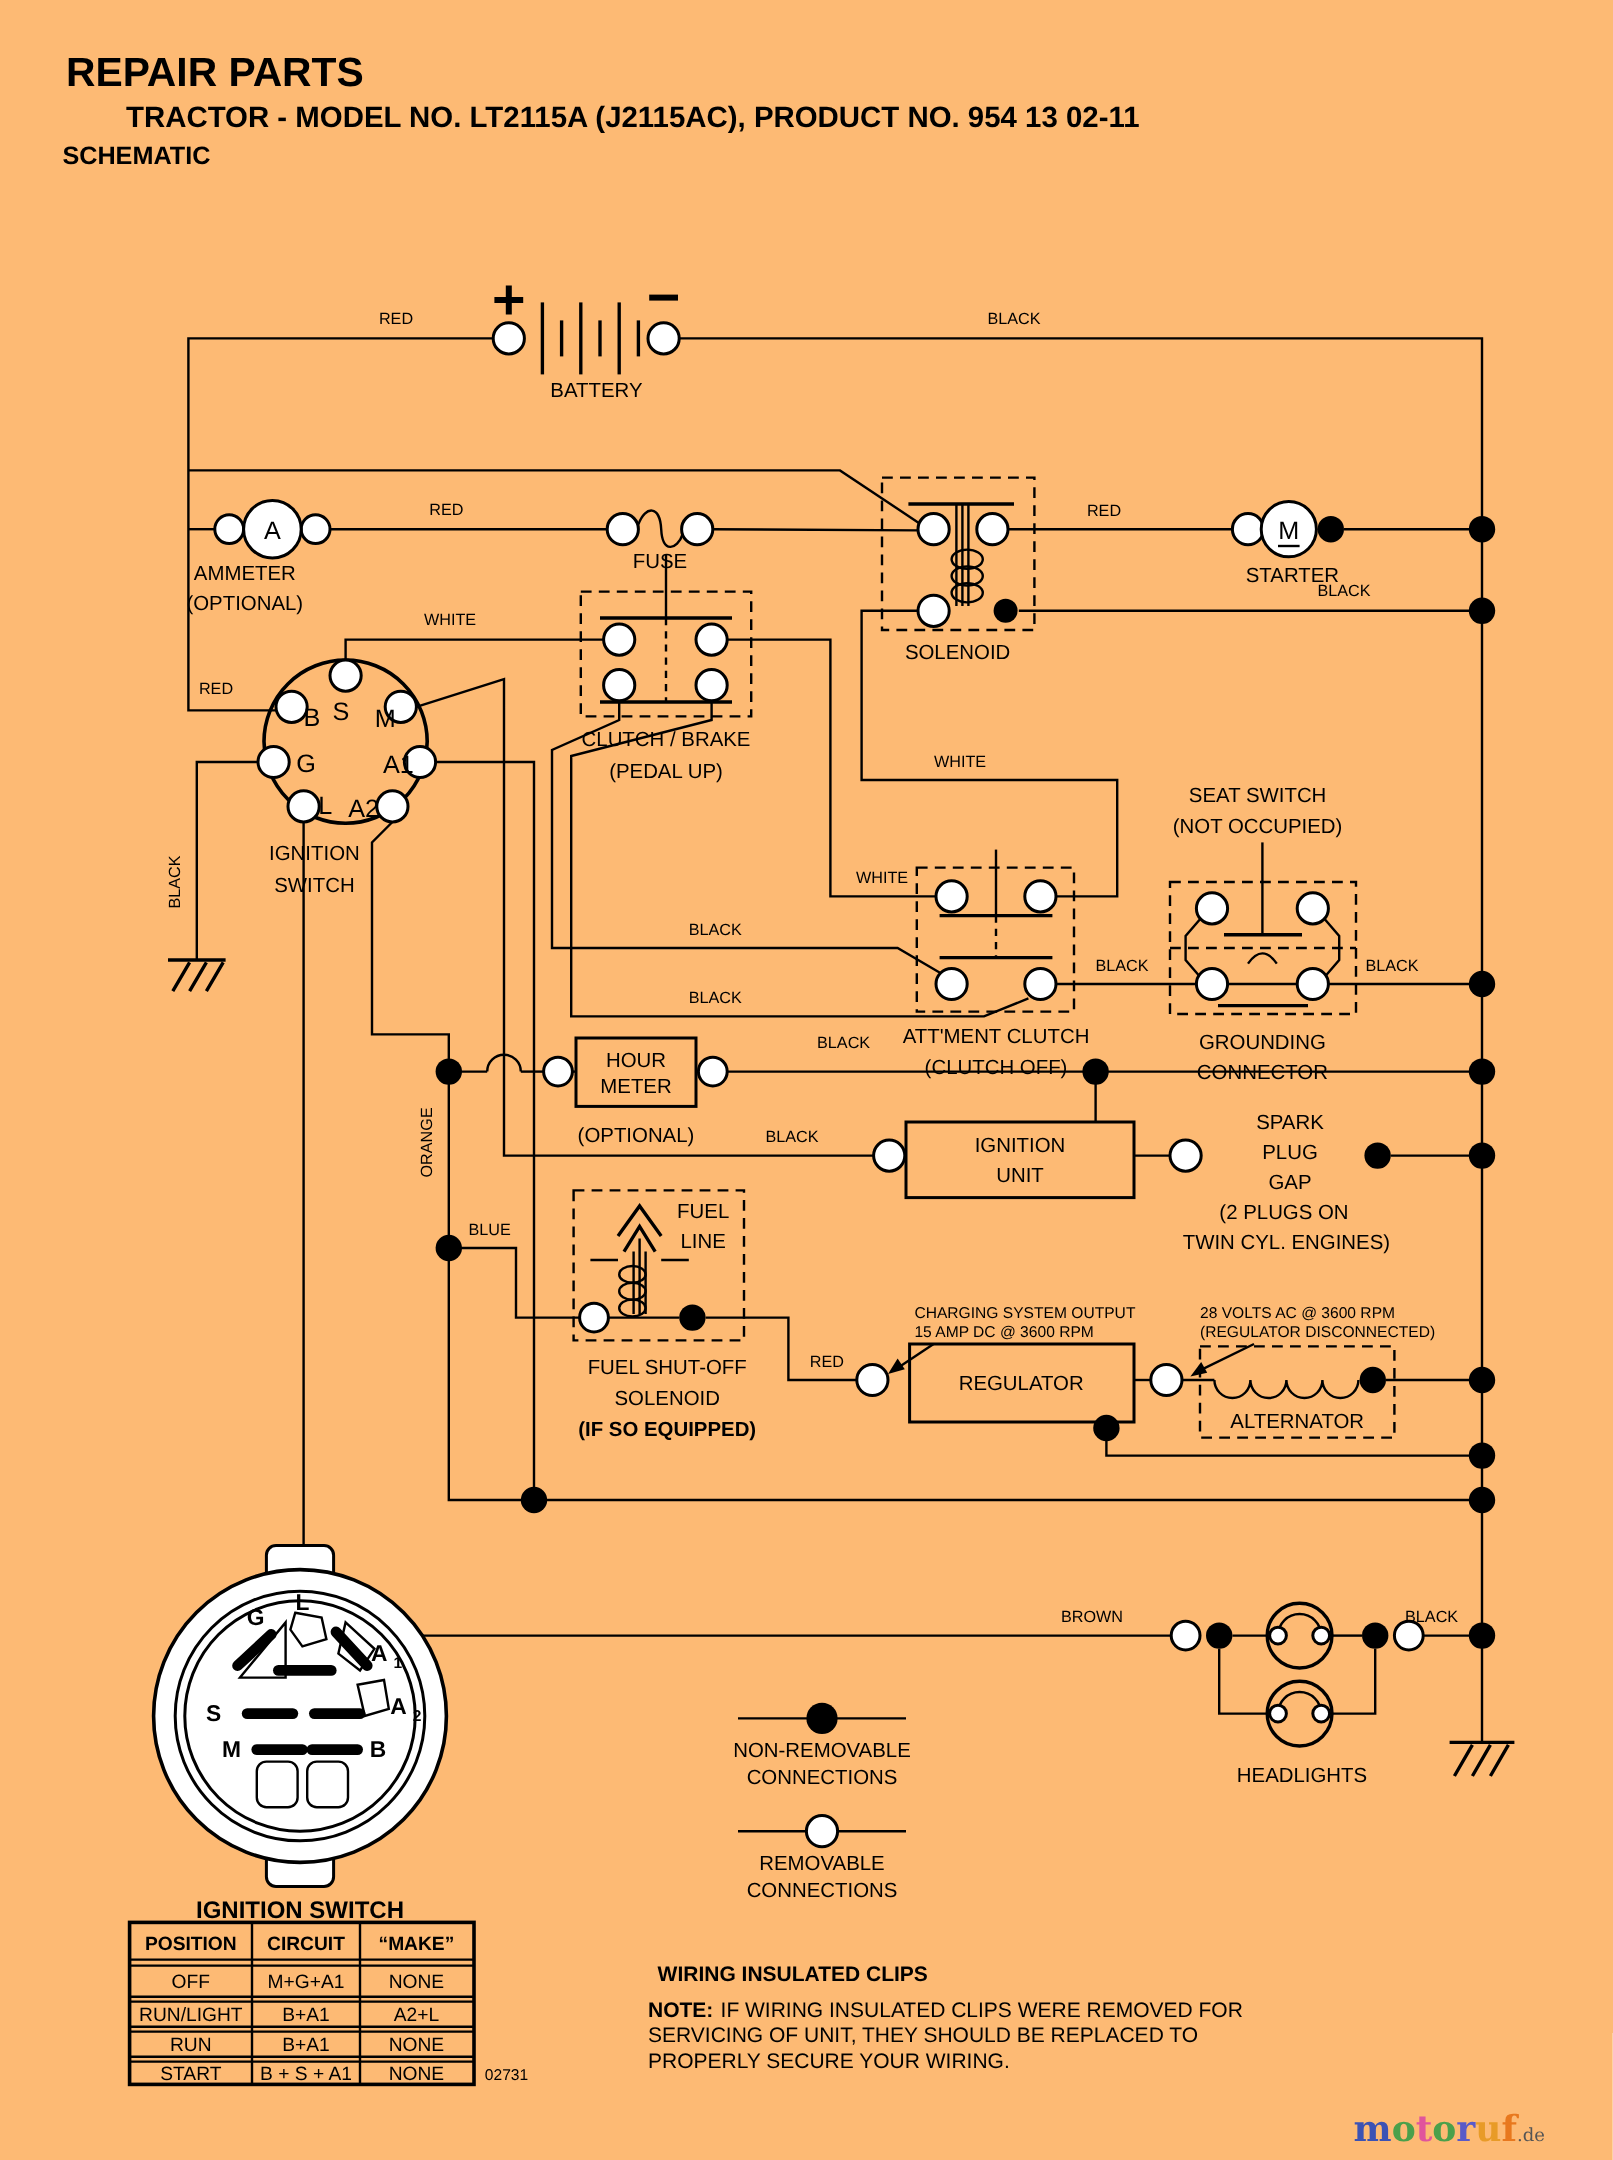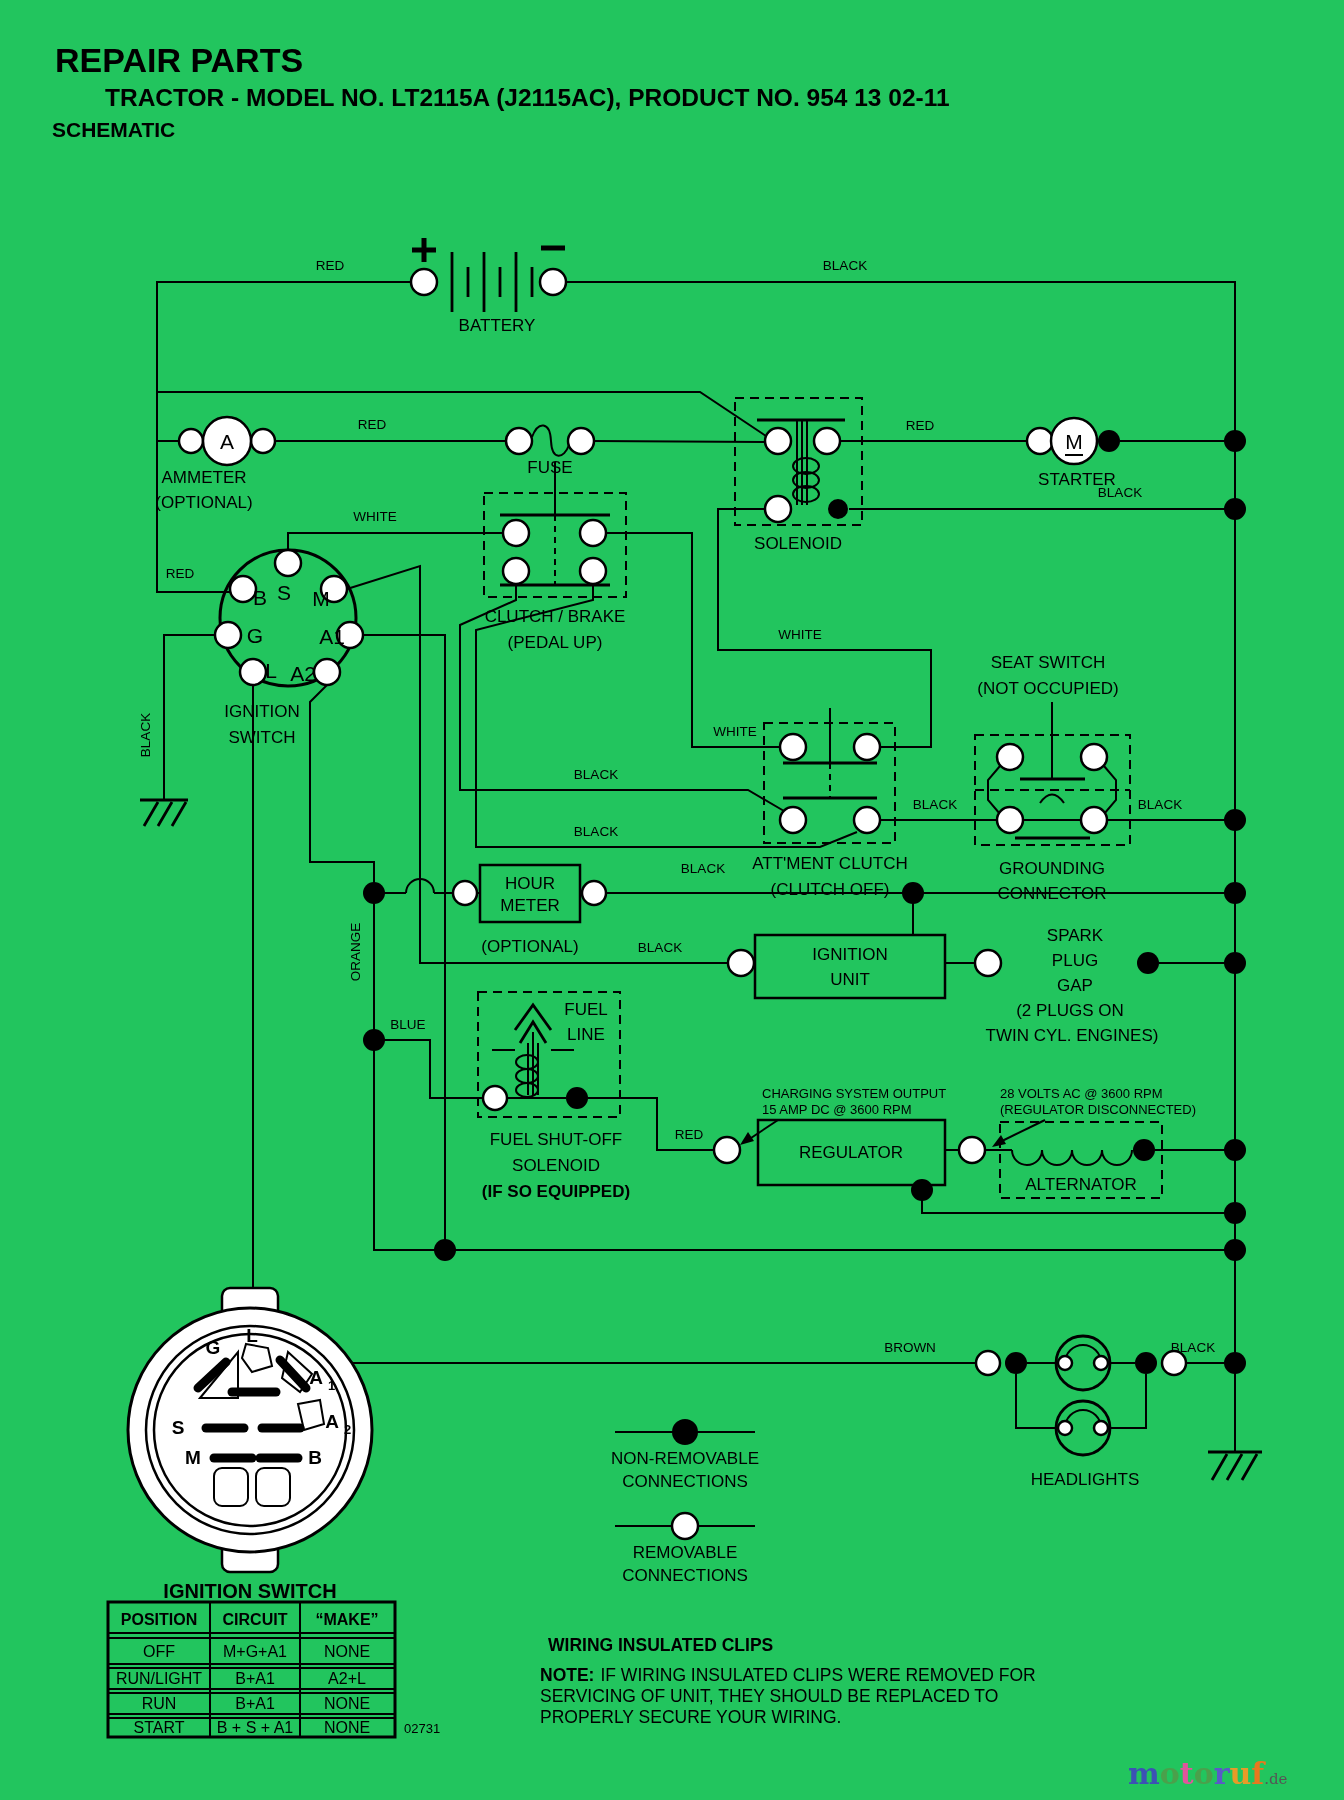--- a/index.html
+++ b/index.html
@@ -1,16 +1,16 @@
 <!DOCTYPE html>
 <html><head>
 <meta charset="utf-8">
 <style>
   html,body{margin:0;padding:0;background:#fff}
-  #page{position:relative;width:1344px;height:1800px;background:#22c55e;overflow:hidden}
+  #page{position:relative;width:1344px;height:1800px;background:#fdba74;overflow:hidden}
   svg{position:absolute;left:0;top:0}
   svg text{fill:#000}
   .h1{font:bold 34px "Liberation Sans",sans-serif}
   .h2{font:bold 24.5px "Liberation Sans",sans-serif}
   .h3{font:bold 21px "Liberation Sans",sans-serif}
   .t{font:17px "Liberation Sans",sans-serif;text-anchor:middle}
   .tb{font:bold 17px "Liberation Sans",sans-serif;text-anchor:middle}
   .ts{font:13.5px "Liberation Sans",sans-serif;text-anchor:middle}
   .tl{font:21px "Liberation Sans",sans-serif;text-anchor:middle}
   .tn{font:17.5px "Liberation Sans",sans-serif}

